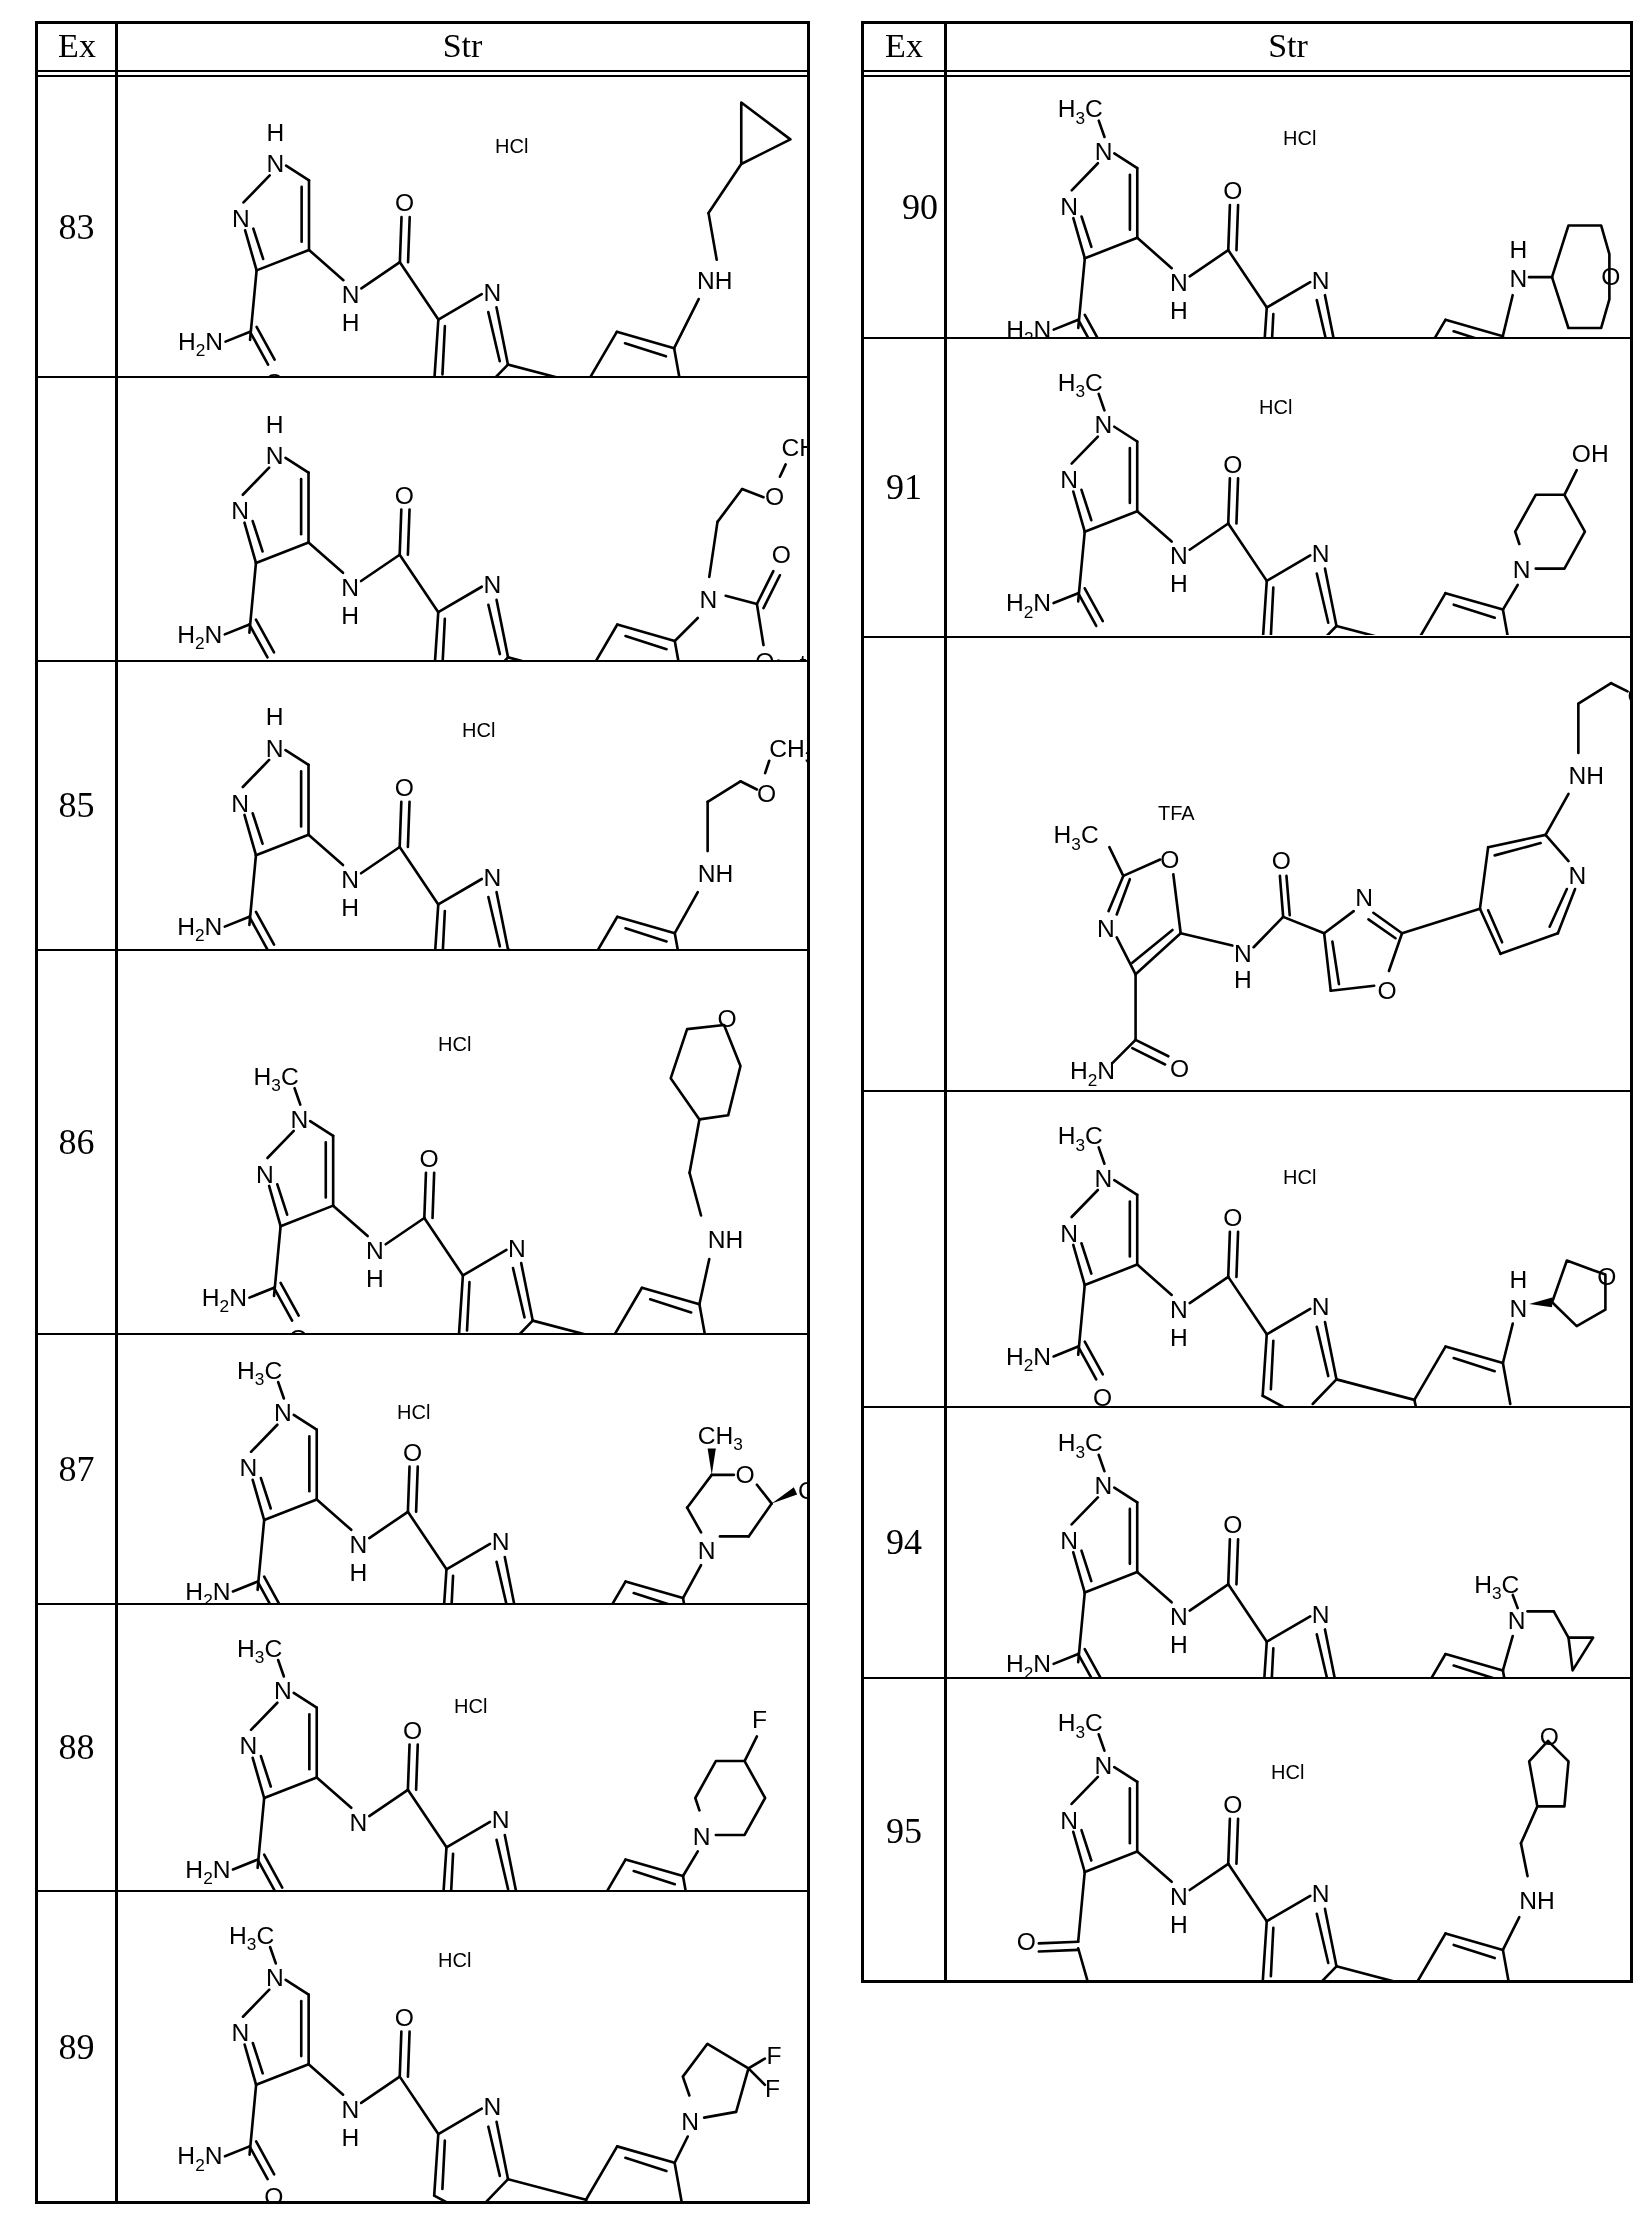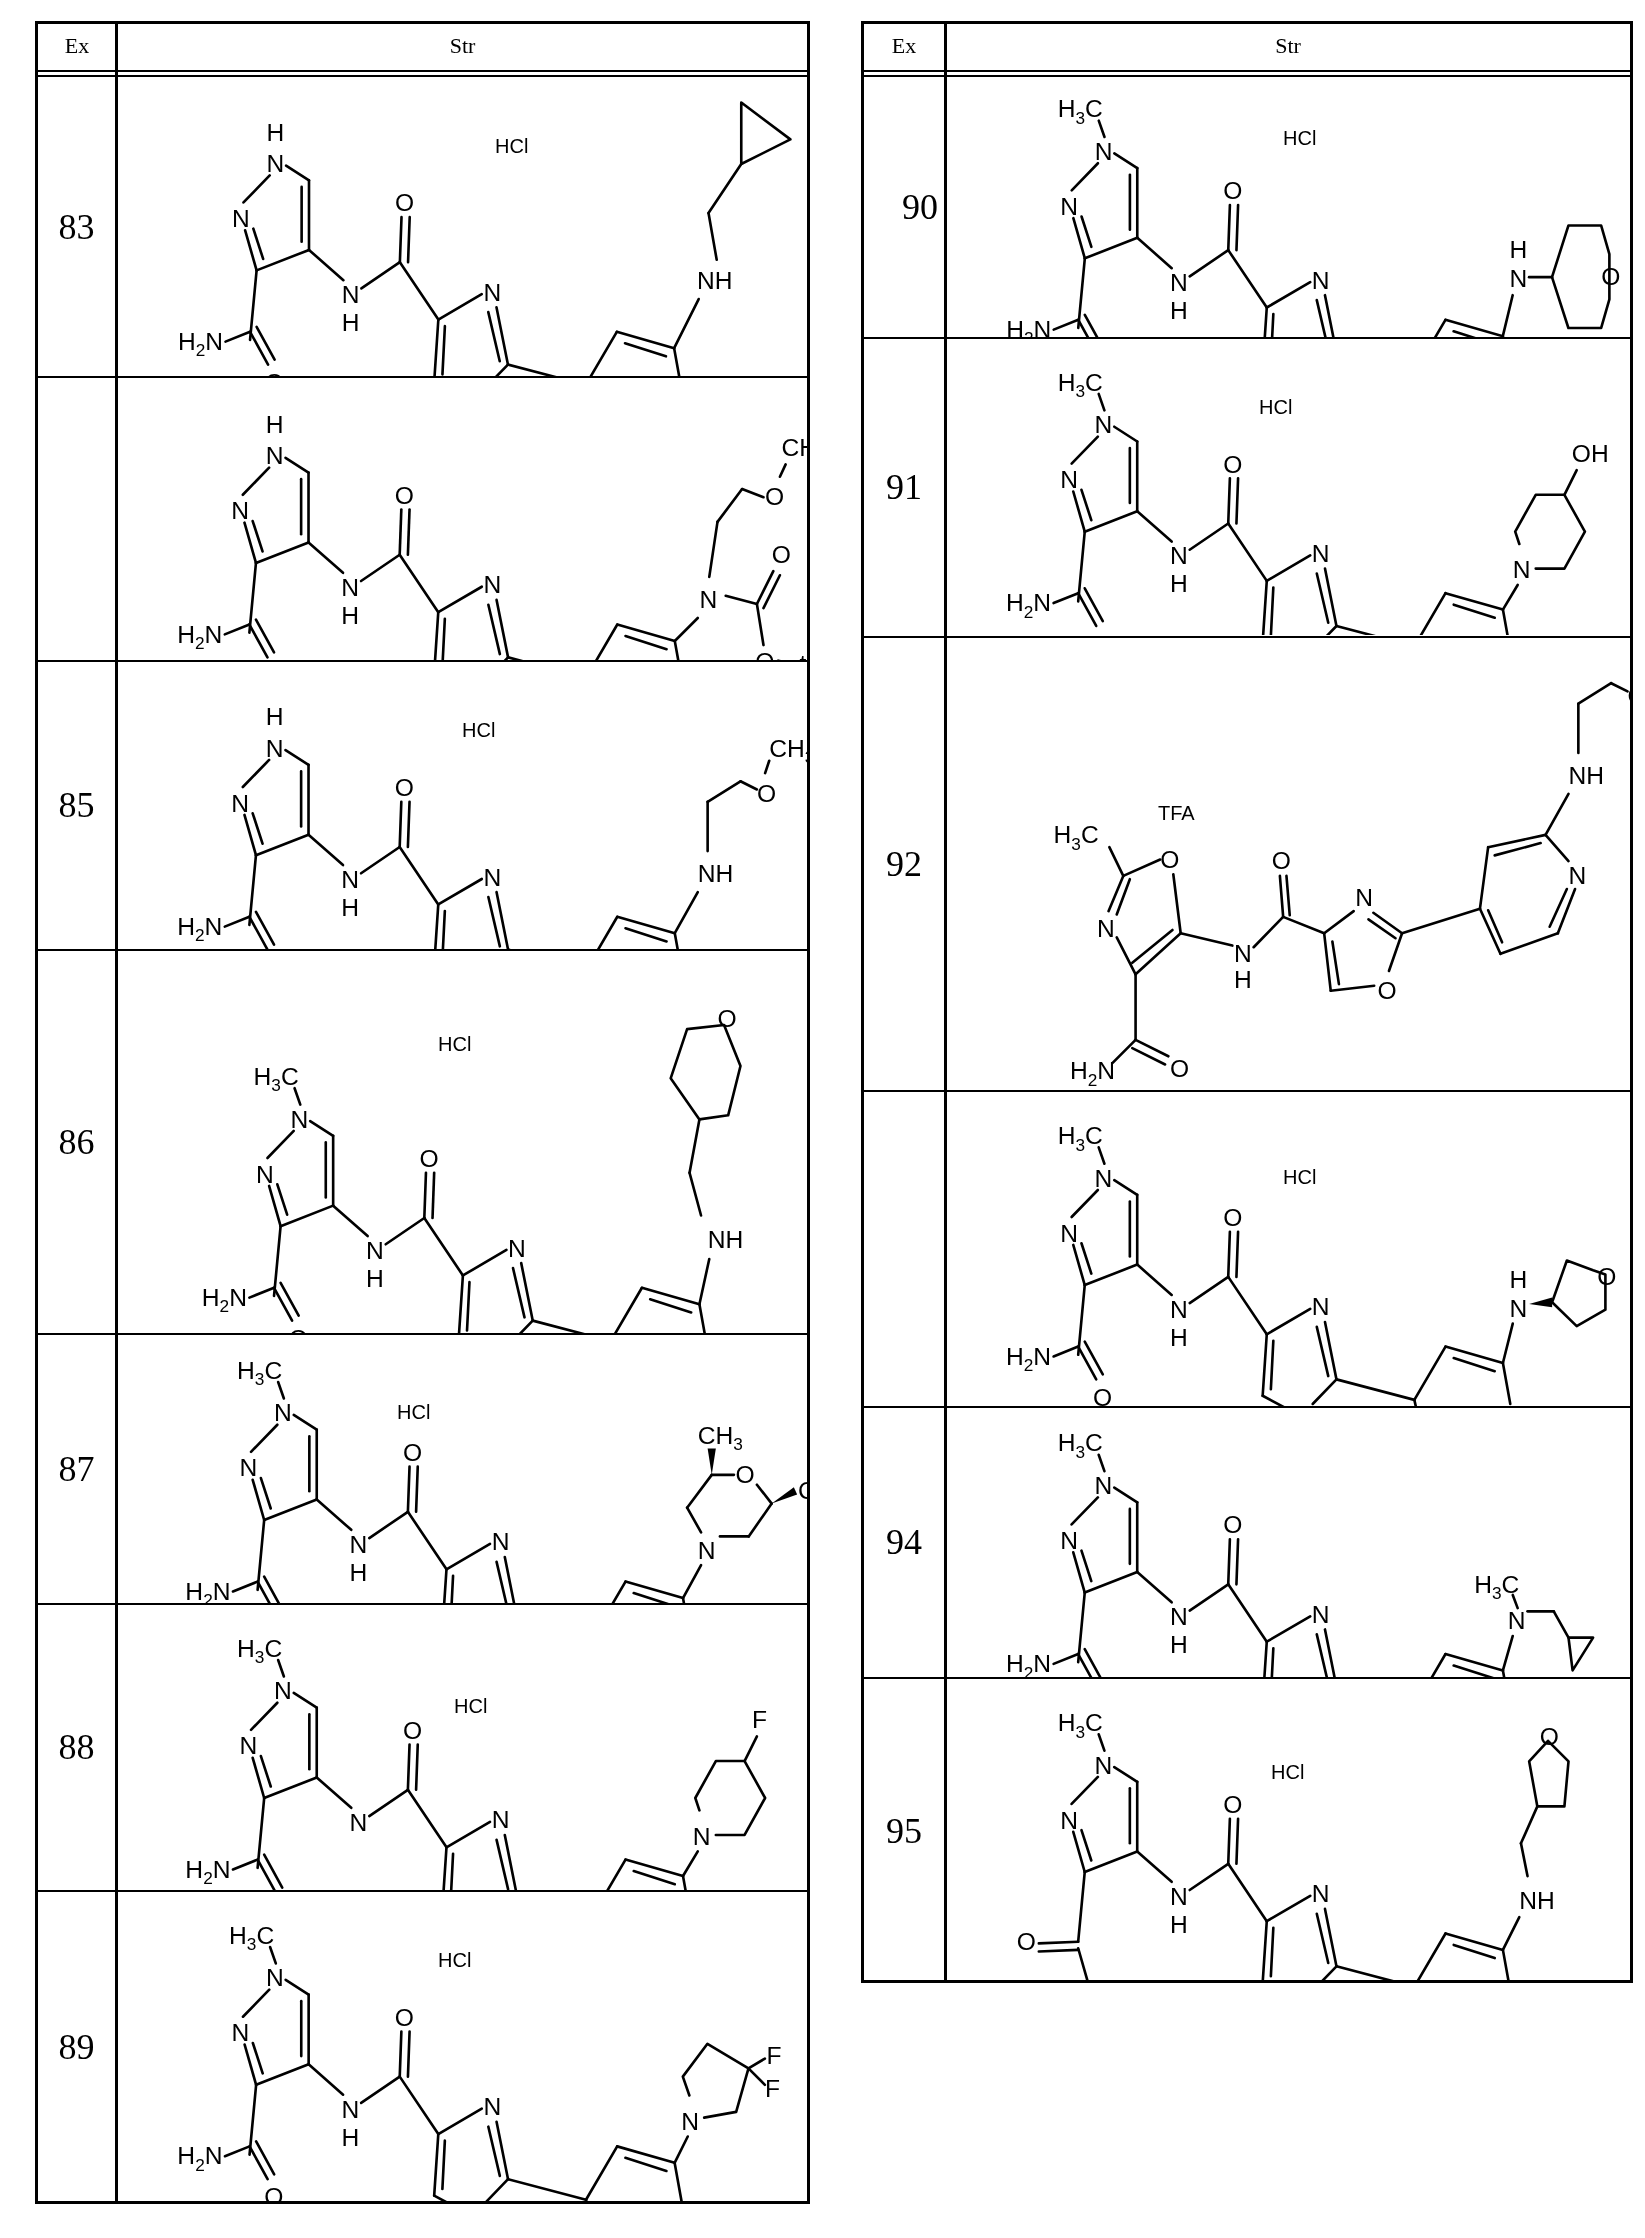--- a/index.html
+++ b/index.html
@@ -1,20 +1,20 @@
 <!DOCTYPE html>
 <html style="font-size:13px"><head>
 <meta charset="utf-8">
 <style>
   html,body{margin:0;padding:0;background:#fff;}
   body{width:1646px;height:2239px;position:relative;overflow:hidden;font-family:"Liberation Sans",sans-serif;color:#000;}
   .tbl{position:absolute;border:3.3px solid #000;box-sizing:border-box;}
   .hdr{position:absolute;left:0;right:0;top:0;height:48px;border-bottom:2.5px solid #000;box-sizing:border-box;}
   .hdr2{position:absolute;left:0;right:0;top:51px;height:0;border-top:2.5px solid #000;}
-  .hcell{position:absolute;top:0;height:45px;display:flex;align-items:center;justify-content:center;font-family:"Liberation Serif",serif;font-size:22px;}
+  .hcell{position:absolute;top:0;height:45px;display:flex;align-items:center;justify-content:center;font-family:"Liberation Serif",serif;font-size:34px;}
   .vsep{position:absolute;top:0;bottom:0;width:0;border-left:3.3px solid #000;}
   .row{position:absolute;left:0;right:0;box-sizing:border-box;border-top:2.5px solid #000;}
   .row.first{border-top:none;}
   .ex{position:absolute;left:0;top:0;bottom:0;display:flex;align-items:center;justify-content:center;font-family:"Liberation Serif",serif;font-size:36px;}
   .str{position:absolute;top:0;bottom:0;right:0;}
   .str svg{position:absolute;left:0;top:0;width:100%;height:100%;}
   .salt{position:absolute;font-family:"Liberation Sans",sans-serif;font-size:20px;}
   svg text{font-family:"Liberation Sans",sans-serif;font-size:30px;fill:#000;}
   svg .sub{font-size:21px;}
   svg line,svg polyline,svg polygon.ring{stroke:#000;stroke-width:3.2;fill:none;stroke-linecap:round;stroke-linejoin:round;}
@@ -598,21 +598,20 @@
               <text x="690" y="292">N</text>
               <polyline points="718,280 753,280 778,235 753,190 718,190 693,235 698,250"></polyline>
               <line x1="753" y1="190" x2="768" y2="160"></line>
               <text x="762" y="150">OH</text>
             </g>
           </svg>
           <div class="salt" style="left: 312px; top: 57px;">HCl</div>
         </div>
       </div>
       <div class="row" style="top: 558px; height: 454px;">
-        <div class="ex" style="width: 80px;">92</div>
         <div class="str" style="left: 83px;">
           <svg viewBox="0 0 833 551" width="683" height="452">
             <g>
               <text x="130" y="250"><tspan dy="0">H</tspan><tspan class="sub" dy="8">3</tspan><tspan dy="-8">C</tspan></text>
               <line x1="198" y1="255" x2="215" y2="290"></line>
               <line x1="215" y1="290" x2="260" y2="270"></line>
               <text x="260" y="280">O</text>
               <line x1="276" y1="288" x2="285" y2="360"></line>
               <line x1="285" y1="360" x2="230" y2="410"></line>
               <line x1="275" y1="356" x2="226" y2="396"></line>

